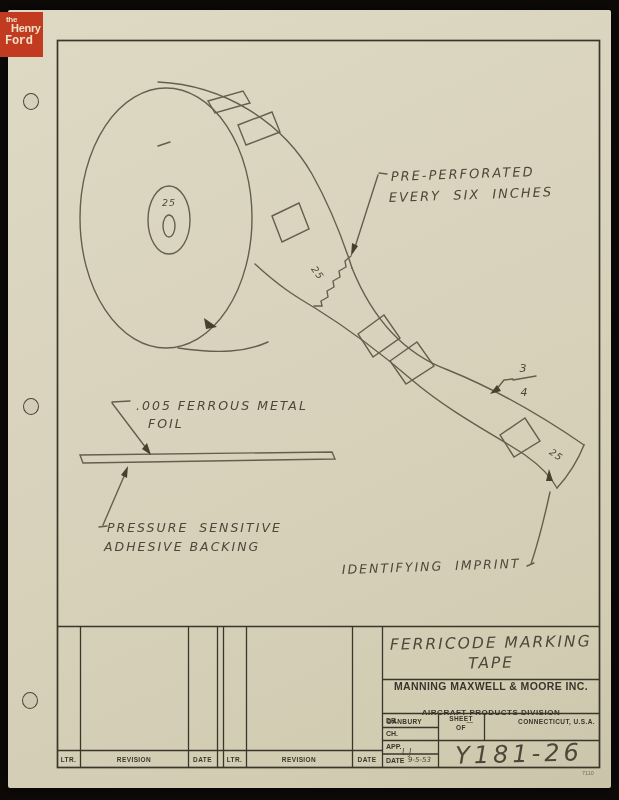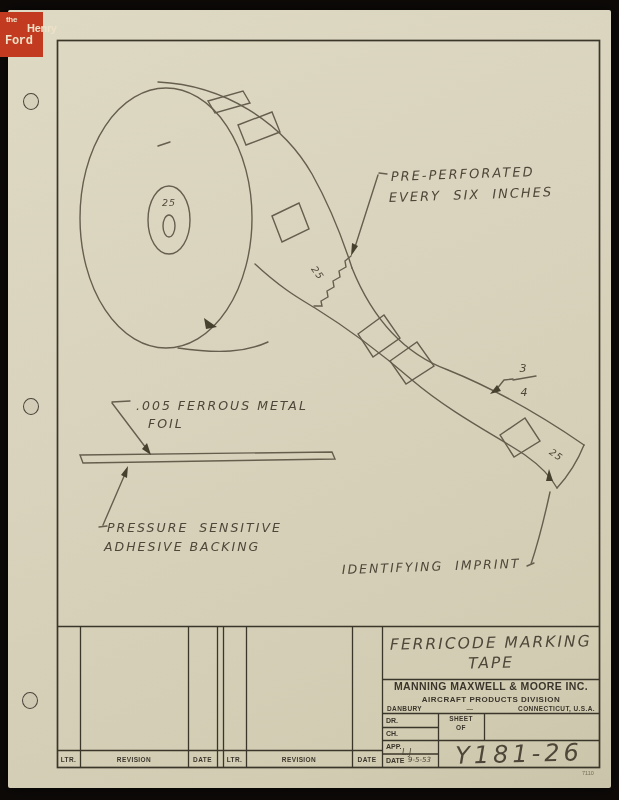--- a/index.html
+++ b/index.html
@@ -11,21 +11,21 @@
          box-shadow:0 0 14px rgba(0,0,0,.6);border-radius:2px;}
   svg text{user-select:none;}
   .hand{font-family:"DejaVu Sans",sans-serif;font-style:italic;fill:#4e4739;color:#4e4739;}
   .lbl{font-family:"Liberation Sans",sans-serif;color:#3a352b;font-weight:bold;}
   .cc{display:flex;align-items:center;justify-content:center;}
   .hole{position:absolute;width:14px;height:15px;border:1.4px solid #4a443a;border-radius:50%;
         background:rgba(0,0,0,0.03);}
   .hf-logo{position:absolute;left:0;top:12px;width:43px;height:45px;background:#c23b20;z-index:5;}
   .hf-logo span{position:absolute;color:#eee1c8;font-weight:bold;line-height:1;letter-spacing:-0.3px;}
   .hf-the{left:6px;top:4px;font-size:8px;}
-  .hf-henry{left:11px;top:11px;font-size:11px;margin-left:16px;}
+  .hf-henry{left:11px;top:11px;font-size:11px;}
   .hf-ford{left:5px;top:23px;font-size:12px;font-family:Liberation Mono, monospace;}
   .titletext{display:flex;flex-direction:column;align-items:center;justify-content:center;
              font-size:15.5px;letter-spacing:2px;line-height:1.25;}
   .company{line-height:1;}
   .smallcap{font-size:6.5px;letter-spacing:.4px;}
   .ynum{font-size:24px;letter-spacing:4px;transform:rotate(-1.5deg);}
   .formno{font-size:5.5px;color:#756e58;letter-spacing:0;}
 </style>
 </head>
 <body>
@@ -128,21 +128,21 @@
   <div class="abs lbl cc smallcap" style="left:246px;top:751px;width:106px;height:17px;">REVISION</div>
   <div class="abs lbl cc smallcap" style="left:352px;top:751px;width:30px;height:17px;">DATE</div>
 
   <div class="abs hand titletext" style="left:382px;top:629px;width:218px;height:49px;transform:rotate(-1deg);">
     <span>FERRICODE MARKING</span>
     <span>TAPE</span>
   </div>
 
   <div class="abs" style="left:382px;top:681px;width:218px;height:33px;text-align:center;">
     <div class="lbl company" style="font-size:10.5px;letter-spacing:.4px;">MANNING MAXWELL &amp; MOORE INC.</div>
-    <div class="lbl company" style="font-size:8px;letter-spacing:.5px;margin-top:4px;">AIRCRAFT PRODUCTS DIVISION</div>
+    <div class="lbl company" style="font-size:8px;letter-spacing:.5px;margin-top:17px;">AIRCRAFT PRODUCTS DIVISION</div>
     <div style="display:flex;justify-content:space-between;padding:1px 5px 0 5px;">
       <span class="lbl smallcap">DANBURY</span>
       <span class="lbl smallcap" style="color:#6b6450;">—</span>
       <span class="lbl smallcap">CONNECTICUT, U.S.A.</span>
     </div>
   </div>
 
   <div class="abs lbl" style="left:386px;top:717px;font-size:7px;">DR.</div>
   <div class="abs hand" style="left:402px;top:748px;font-size:8px;">L.J</div>
   <div class="abs lbl" style="left:386px;top:730px;font-size:7px;">CH.</div>

